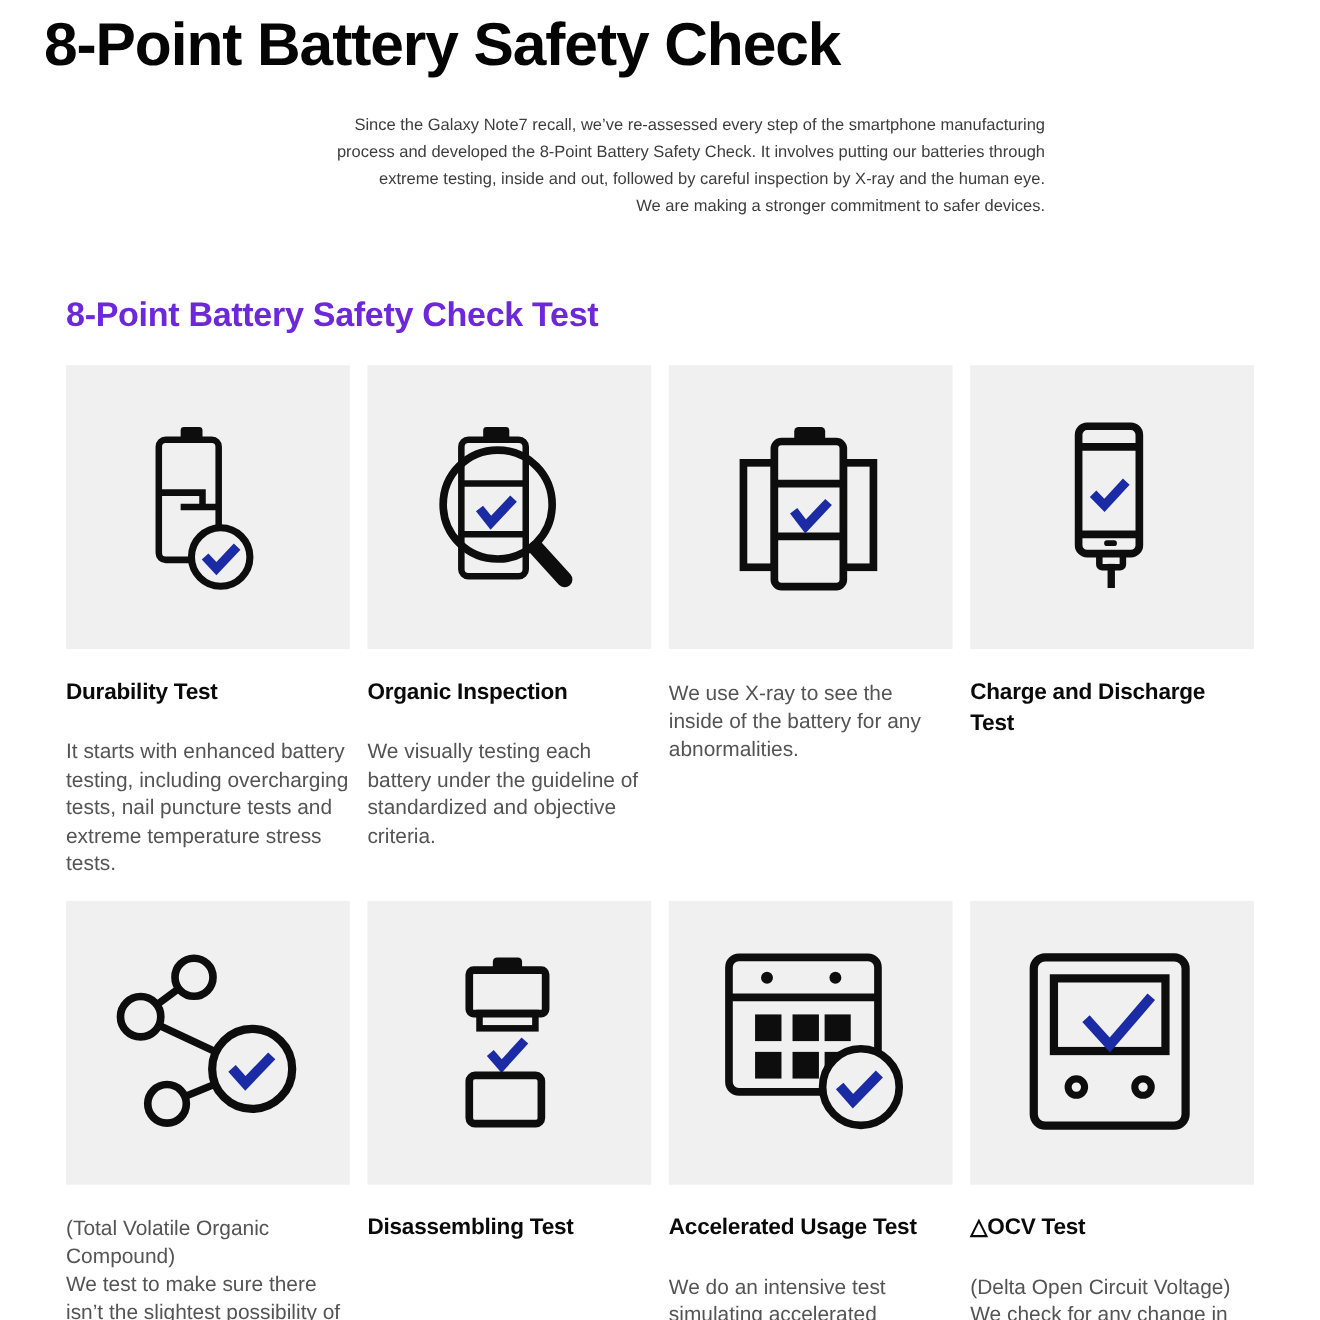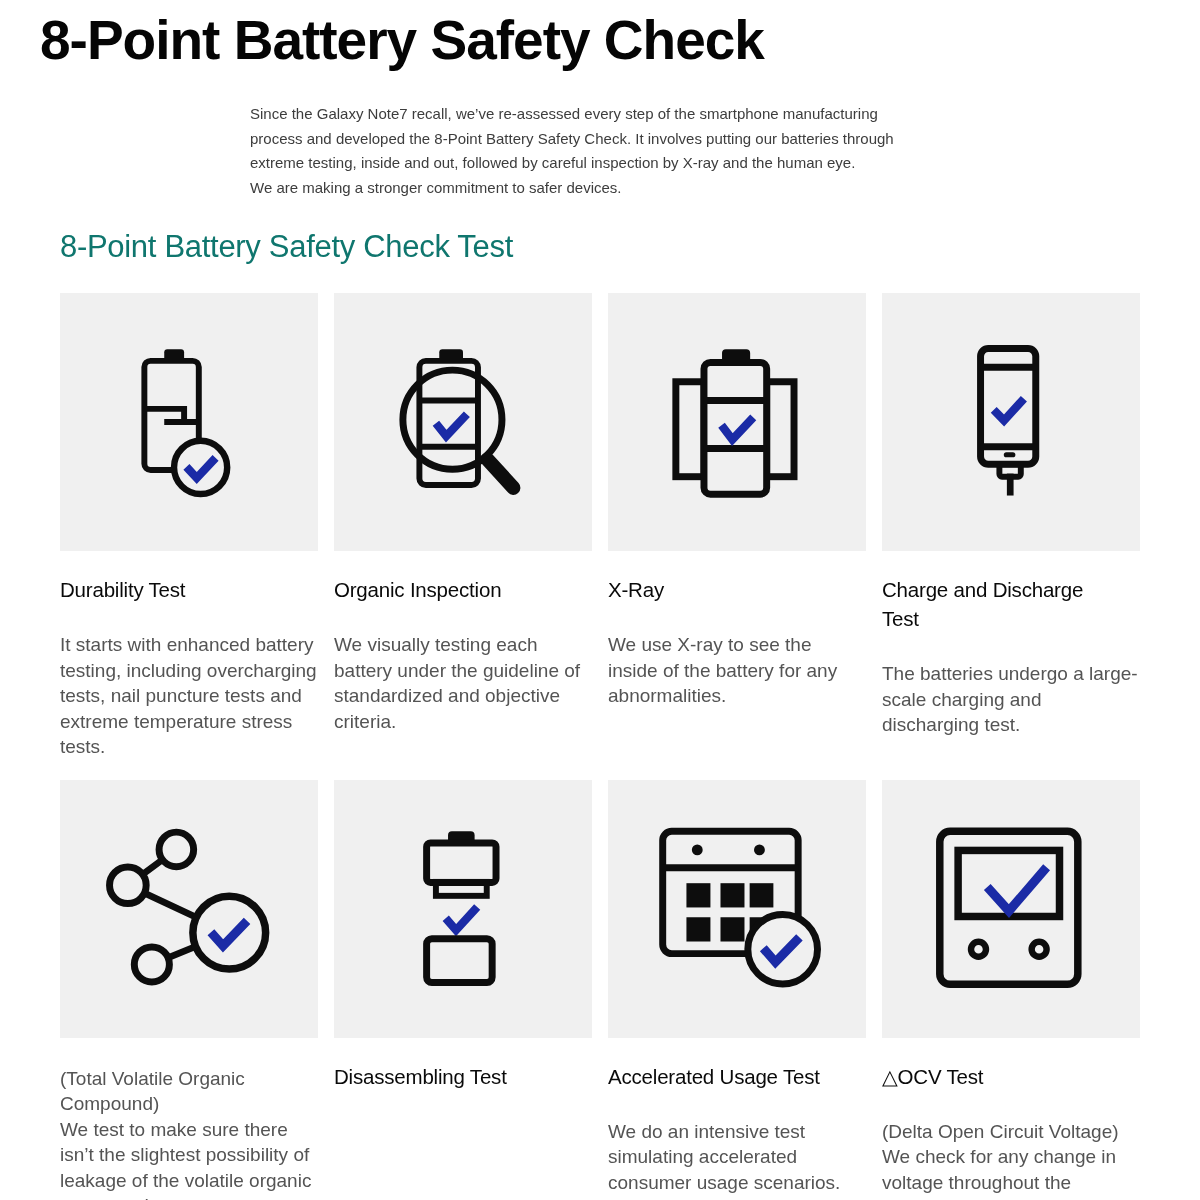--- a/index.html
+++ b/index.html
@@ -13,42 +13,42 @@
   html,body{background:#ffffff;}
   body{
     width:1200px;height:1200px;overflow:hidden;margin:0 auto;
     font-family:"Liberation Sans", sans-serif;color:var(--ink);
   }
   .page-title{
     margin:8px 40px 0;text-align:left;
     font-size:55px;font-weight:700;letter-spacing:-1px;line-height:64px;color:#050505;
   }
   .intro{
-    margin:30px auto 0;width:700px;text-align:left;
+    margin:30px auto 0;width:700px;text-align:right;
     font-size:15px;line-height:24.5px;color:var(--intro-text);
     white-space:pre-line;
   }
   .section-heading{
-    margin:29px 60px 0;
-    font-size:31px;font-weight:400;letter-spacing:-0.3px;line-height:36px;color:#0f766e;
+    margin:68px 60px 0;
+    font-size:31px;font-weight:700;letter-spacing:-0.3px;line-height:36px;color:#6d28d9;
   }
   .grid{
     display:grid;grid-template-columns:repeat(4,1fr);
     column-gap:16px;row-gap:20px;
     margin:28px 60px 0;
   }
   .card{display:block;}
   .tile{
     width:100%;aspect-ratio:1/1;background:var(--tile);
     display:flex;align-items:center;justify-content:center;
   }
   .tile svg{width:100%;height:100%;display:block;}
   .card-title{
     margin:24px 0 0;padding-right:26px;
-    font-size:20.5px;font-weight:400;line-height:29px;letter-spacing:-0.2px;color:#0a0a0a;
+    font-size:20.5px;font-weight:700;line-height:29px;letter-spacing:-0.2px;color:#0a0a0a;
   }
   .card-desc{
     margin:28px 0 0;
     font-size:19px;line-height:25.5px;color:var(--body-text);
     white-space:pre-line;
   }
   .stroke{fill:none;stroke:var(--ink);stroke-width:2.3;}
   .stroke-thick{fill:none;stroke:var(--ink);stroke-width:2.7;}
   .fill-ink{fill:var(--ink);}
   .mask-fill{fill:var(--tile);stroke:var(--ink);stroke-width:2.5;}
@@ -102,37 +102,35 @@
     <div class="tile">
       <svg viewBox="0 0 100 100">
         <rect class="fill-ink" x="44.2" y="21.8" width="10.9" height="5.5" rx="1.5"></rect>
         <rect class="stroke-thick" x="26.3" y="34.4" width="10.9" height="36.8"></rect>
         <rect class="stroke-thick" x="61.5" y="34.4" width="10.6" height="36.8"></rect>
         <rect class="stroke-thick" x="37.2" y="26.9" width="24.3" height="51.1" rx="2.5" fill="#f0f0f0" style="fill:#f0f0f0"></rect>
         <path class="stroke-thick" d="M37.2 41.7 H61.5 M37.2 60.3 H61.5"></path>
         <polyline class="check" points="44,51.3 48.2,56.8 56.3,48.2"></polyline>
       </svg>
     </div>
-    <h3 class="card-title">X-Ray</h3>
     <p class="card-desc">We use X-ray to see the inside of the battery for any abnormalities.</p>
   </div>
 
   <div class="card">
     <div class="tile">
       <svg viewBox="0 0 100 100">
         <line x1="49.7" y1="70" x2="49.7" y2="78.5" stroke="#0d0d0d" stroke-width="2.6"></line>
         <rect class="stroke" x="45.5" y="66.4" width="8.3" height="4.8" rx="1"></rect>
         <rect class="stroke-thick" x="38.2" y="21.5" width="21.4" height="44.9" rx="3" fill="#f0f0f0" style="fill:#f0f0f0"></rect>
         <path class="stroke-thick" d="M38.2 28.8 H59.6 M38.2 59.6 H59.6"></path>
         <rect class="fill-ink" x="47.2" y="61.7" width="4.5" height="2" rx="1"></rect>
         <polyline class="check" points="43.3,45.3 47.3,49.4 55,41"></polyline>
       </svg>
     </div>
     <h3 class="card-title">Charge and Discharge Test</h3>
-    <p class="card-desc">The batteries undergo a large-scale charging and discharging test.</p>
   </div>
 
   <div class="card">
     <div class="tile">
       <svg viewBox="0 0 100 100">
         <path d="M45.1 26.9 L26.3 40.8 L65.6 59.2 M35.6 71.5 L65.6 59.2" fill="none" stroke="#0d0d0d" stroke-width="2.6"></path>
         <circle class="mask-fill" style="stroke-width:2.7" cx="45.1" cy="26.9" r="6.7"></circle>
         <circle class="mask-fill" style="stroke-width:2.7" cx="26.3" cy="40.8" r="7.1"></circle>
         <circle class="mask-fill" style="stroke-width:2.7" cx="35.6" cy="71.5" r="6.8"></circle>
         <circle class="mask-fill" style="stroke-width:2.9" cx="65.6" cy="59.2" r="14.1"></circle>

